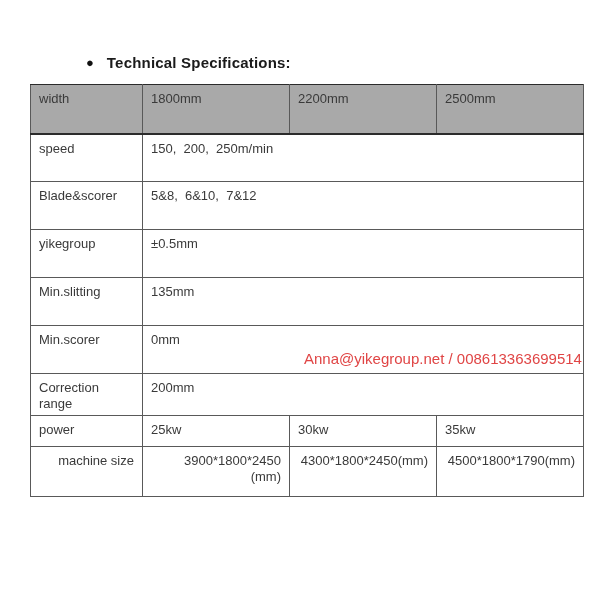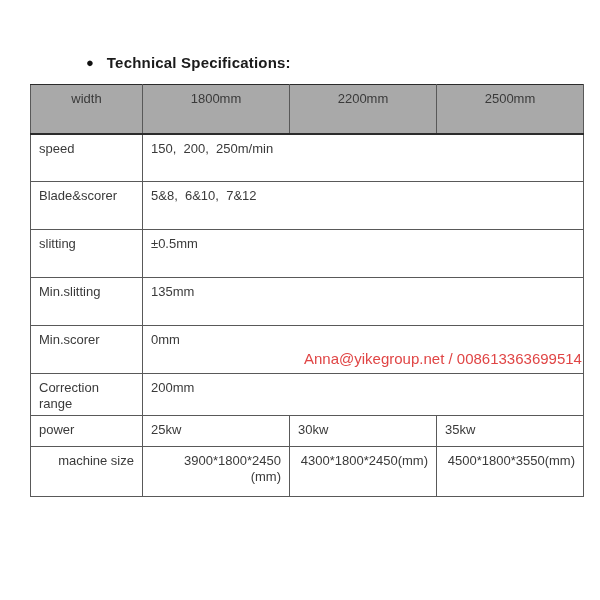--- a/index.html
+++ b/index.html
@@ -49,21 +49,20 @@
     font-size: 13px;
     color: var(--text, #3a3a3a);
     white-space: pre-wrap;
     overflow: hidden;
     line-height: 1.25;
   }
   tr.header-row td {
     background: var(--header-bg, #a9a9a9);
     border-bottom: 2px solid var(--header-border, #2b2b2b);
     border-top: 1px solid var(--header-border, #2b2b2b);
-    text-align: center;
   }
   tr.h-header  { height: 49px; }
   tr.h-std     { height: 48px; padding-left: 7px; }
   tr.h-corr    { height: 32px; }
   tr.h-power   { height: 31px; padding-left: 20px; }
   tr.h-machine { height: 50px; text-align: right; }
   .watermark {
     position: absolute;
     left: 304px;
     top: 350px;
@@ -102,21 +101,21 @@
         <td colspan="3">150,  200,  250m/min</td>
       </tr>
 
       <tr class="h-std">
         <td>Blade&amp;scorer</td>
         <td colspan="3">5&amp;8,  6&amp;10,  7&amp;12</td>
       </tr>
 
 
       <tr class="h-std">
-        <td>slitting</td>
+        <td>yikegroup</td>
         <td colspan="3">±0.5mm</td>
       </tr>
 
       <tr class="h-std">
         <td>Min.slitting</td>
         <td colspan="3">135mm</td>
       </tr>
 
       <tr class="h-std">
         <td>Min.scorer</td>
@@ -132,20 +131,20 @@
         <td>power</td>
         <td>25kw</td>
         <td>30kw</td>
         <td>35kw</td>
       </tr>
 
       <tr class="h-machine">
         <td>machine size</td>
         <td>3900*1800*2450 (mm)</td>
         <td>4300*1800*2450(mm)</td>
-        <td>4500*1800*3550(mm)</td>
+        <td>4500*1800*1790(mm)</td>
       </tr>
     </tbody>
   </table>
 
   <div class="watermark">Anna@yikegroup.net / 008613363699514</div>
 
 </div>
 
 </body></html>

